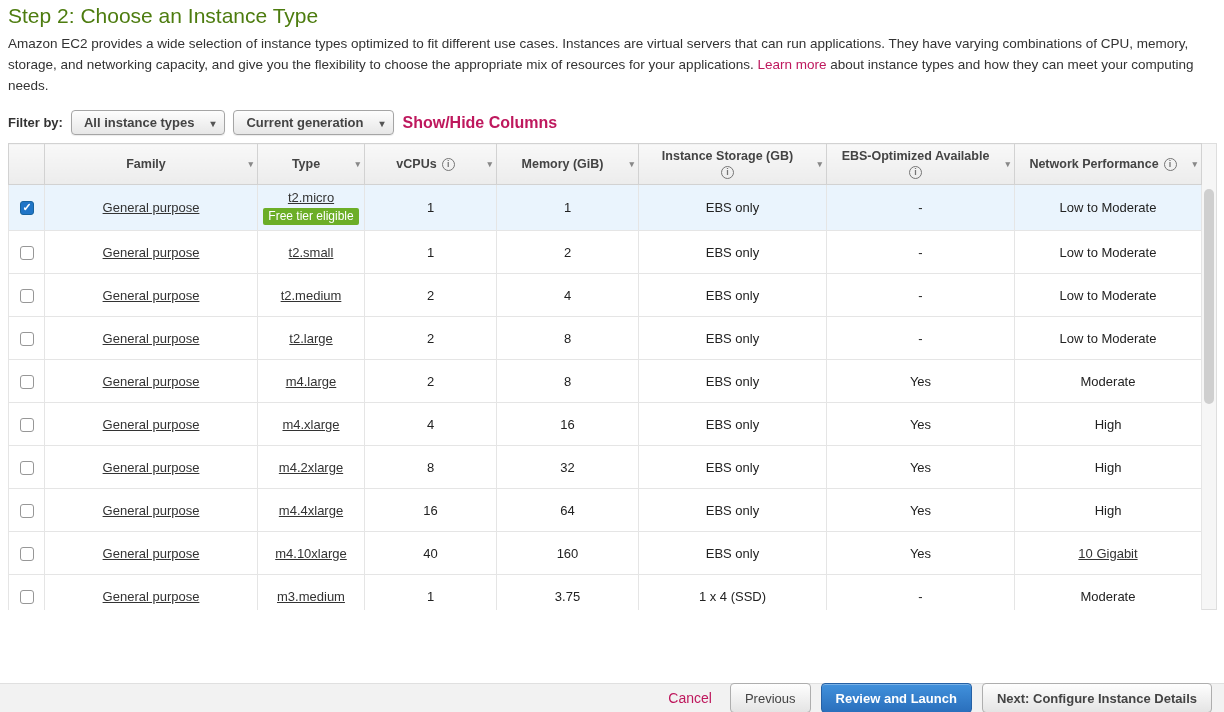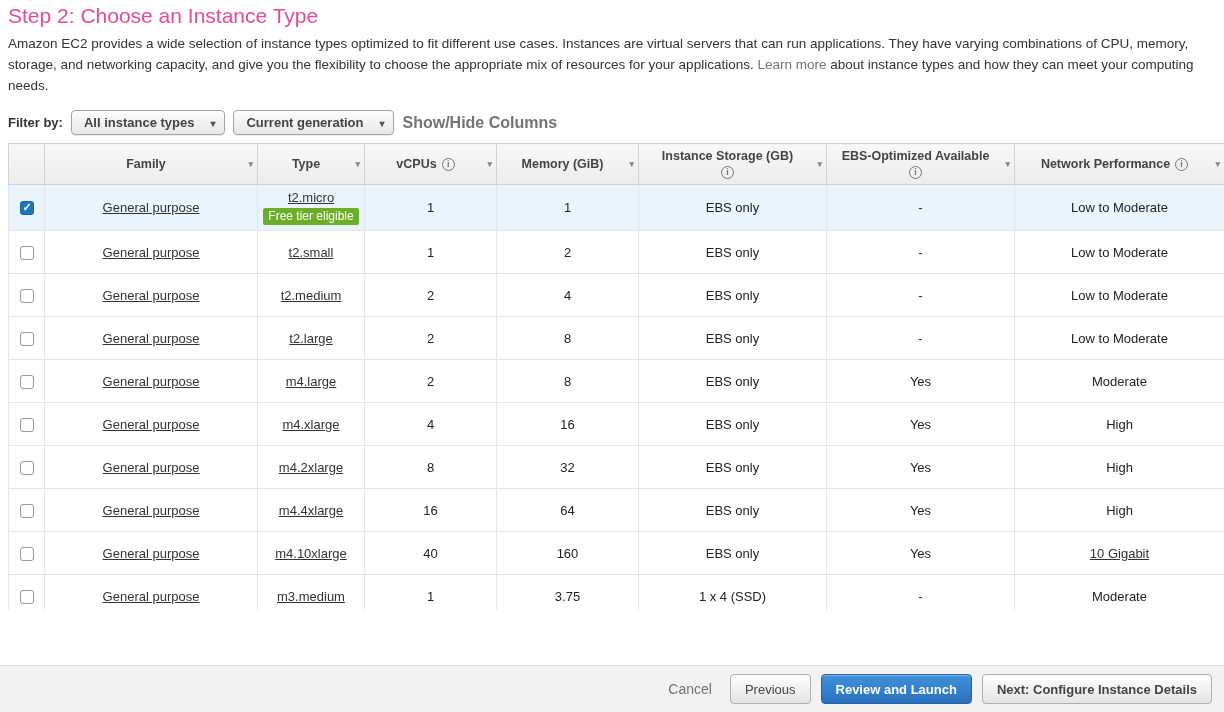--- a/index.html
+++ b/index.html
@@ -8,25 +8,25 @@
     overflow: hidden;
     background: #ffffff;
     font-family: "Liberation Sans", sans-serif;
     color: #333;
     position: relative;
   }
   .page { padding: 2px 8px 0 8px; }
   h1 {
     font-size: 21px;
     font-weight: normal;
-    color: #ec4899;
+    color: #4d7c0f;
     margin: 2px 0 5px 0;
   }
   .desc { font-size: 13.5px; line-height: 21px; color: #333; max-width: 1190px; }
-  .link { color: #737373; text-decoration: none; cursor: pointer; text-align: center; }
+  .link { color: #be185d; text-decoration: none; cursor: pointer; text-align: center; }
   .bold { font-weight: bold; }
 
   .filter-bar { display: flex; align-items: center; margin-top: 14px; gap: 8px; }
   .filter-label { font-weight: bold; font-size: 13px; color: #333; }
   .dropdown {
     position: relative;
     height: 25px;
     padding: 0 30px 0 12px;
     font-family: Liberation Sans, sans-serif;
     font-size: 13px; font-weight: bold; color: #444;
@@ -103,21 +103,21 @@
     background: #f6f6f6;
     border: 1px solid #dedede; border-left: none;
     position: relative; flex: 0 0 auto;
   }
   .scroll-thumb {
     position: absolute; left: 2px; right: 2px; top: 45px; height: 215px;
     background: #cfcfcf; border-radius: 6px; cursor: pointer;
   }
 
   .footer {
-    position: absolute; left: 0; right: 0; bottom: 0; height: 47px;
+    position: absolute; left: 0; right: 0; bottom: 0; height: 29px;
     background: #f2f2f2; border-top: 1px solid #e0e0e0;
     display: flex; align-items: center; justify-content: flex-end;
     gap: 10px; padding: 0 12px; z-index: 5;
   }
   .cancel { font-size: 14px; margin-right: 8px; }
   .btn {
     height: 30px; padding: 0 14px; border-radius: 4px;
     font-family: "Liberation Sans", sans-serif; font-size: 13px; cursor: pointer;
   }
   .btn.gray { background: linear-gradient(#fefefe, #e4e4e4); border: 1px solid #aeaeae; color: #444; }
@@ -175,21 +175,21 @@
                 <span class="sort-caret">▾</span>
               </th>
               <th style="width: 188px;">
                 <div class="th-inner stacked"><span class="th-label">Instance Storage (GB)</span><span class="info-icon">i</span></div>
                 <span class="sort-caret">▾</span>
               </th>
               <th style="width: 188px;">
                 <div class="th-inner stacked"><span class="th-label">EBS-Optimized Available</span><span class="info-icon">i</span></div>
                 <span class="sort-caret">▾</span>
               </th>
-              <th style="width: 210px;">
+              <th style="width: 187px;">
                 <div class="th-inner"><span class="th-label">Network Performance</span><span class="info-icon">i</span></div>
                 <span class="sort-caret">▾</span>
               </th>
             </tr>
         </thead>
         <tbody id="table-body">
             <tr class="selected">
               <td class="col-cbx"><span class="cbx checked"></span></td>
               <td><span class="cell-link">General purpose</span></td>
               <td><span class="cell-link">t2.micro</span><div class="badge">Free tier eligible</div></td>

